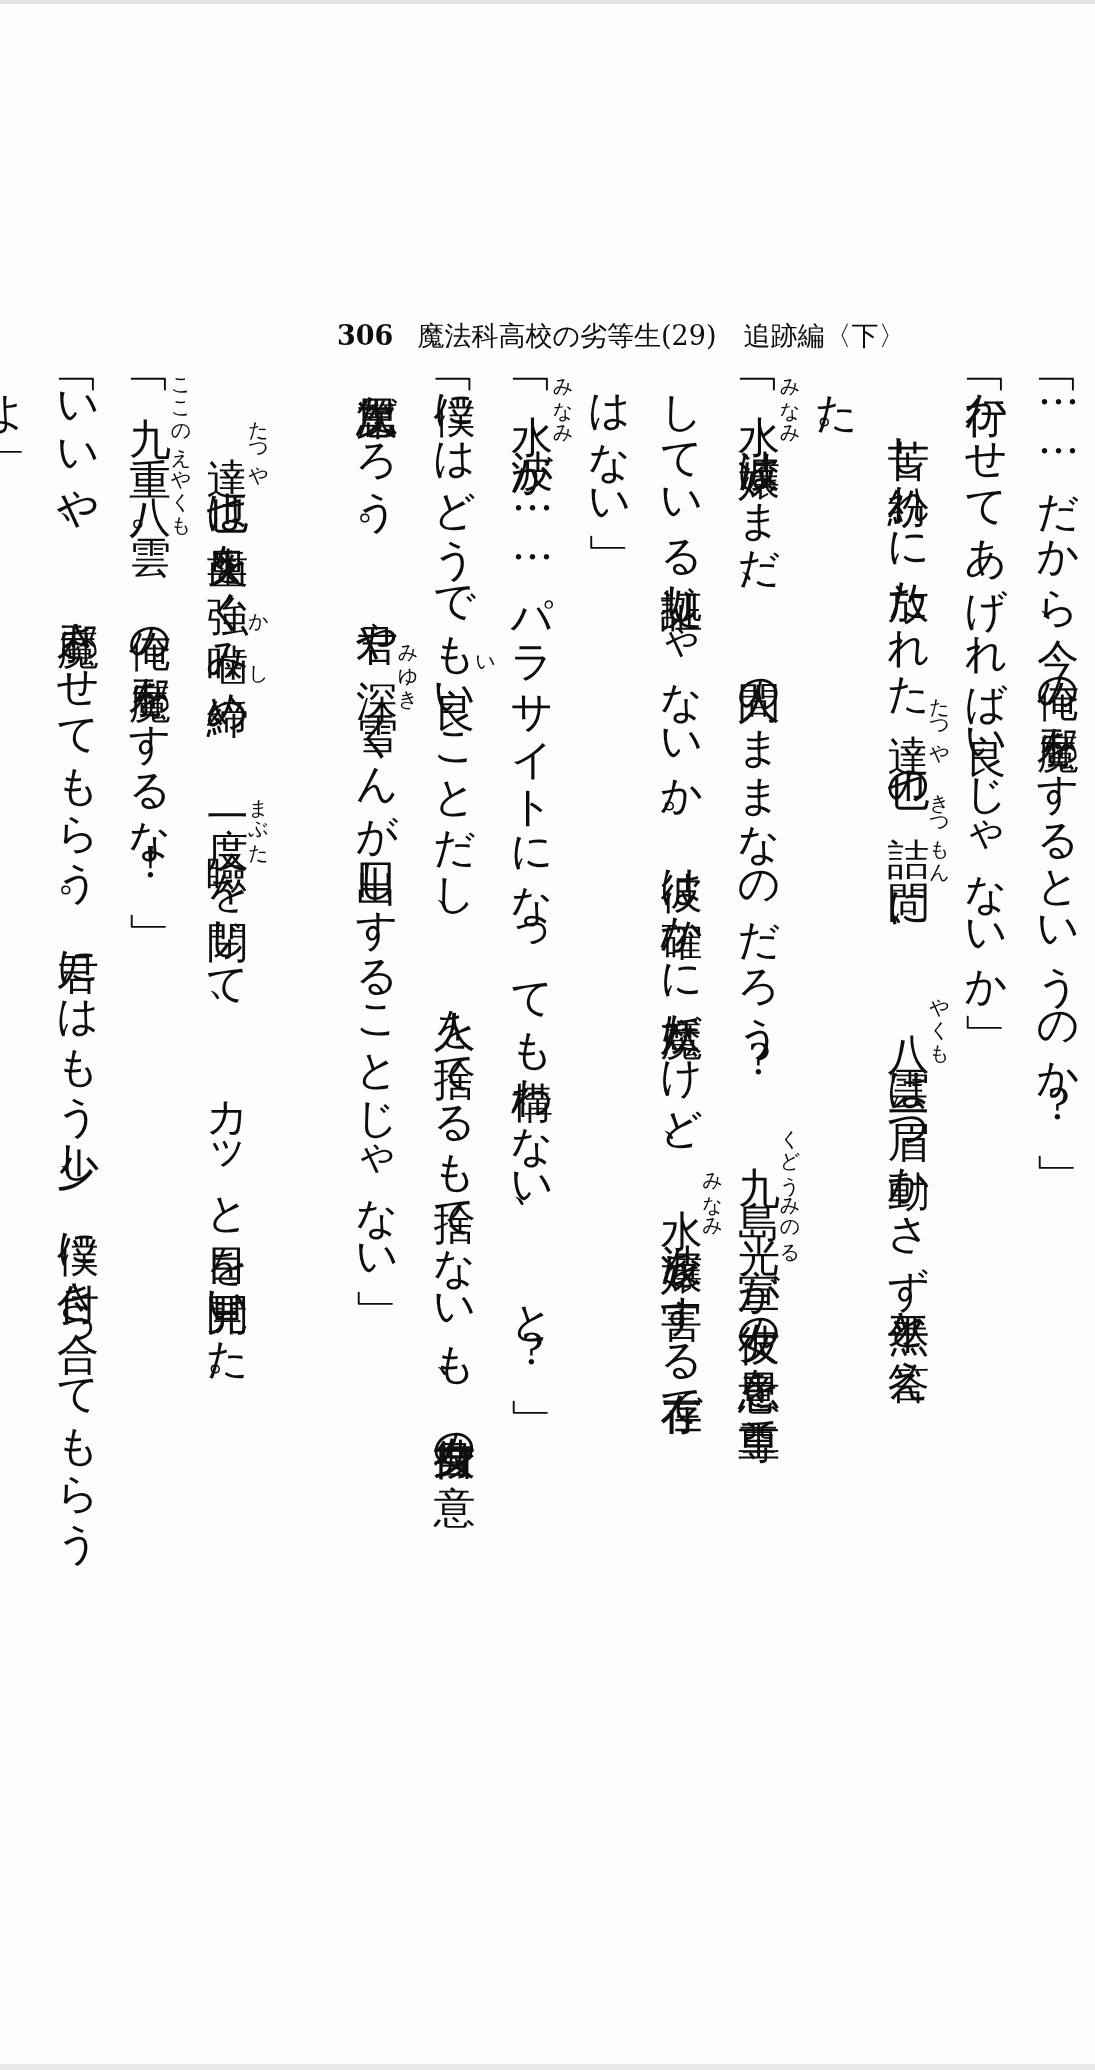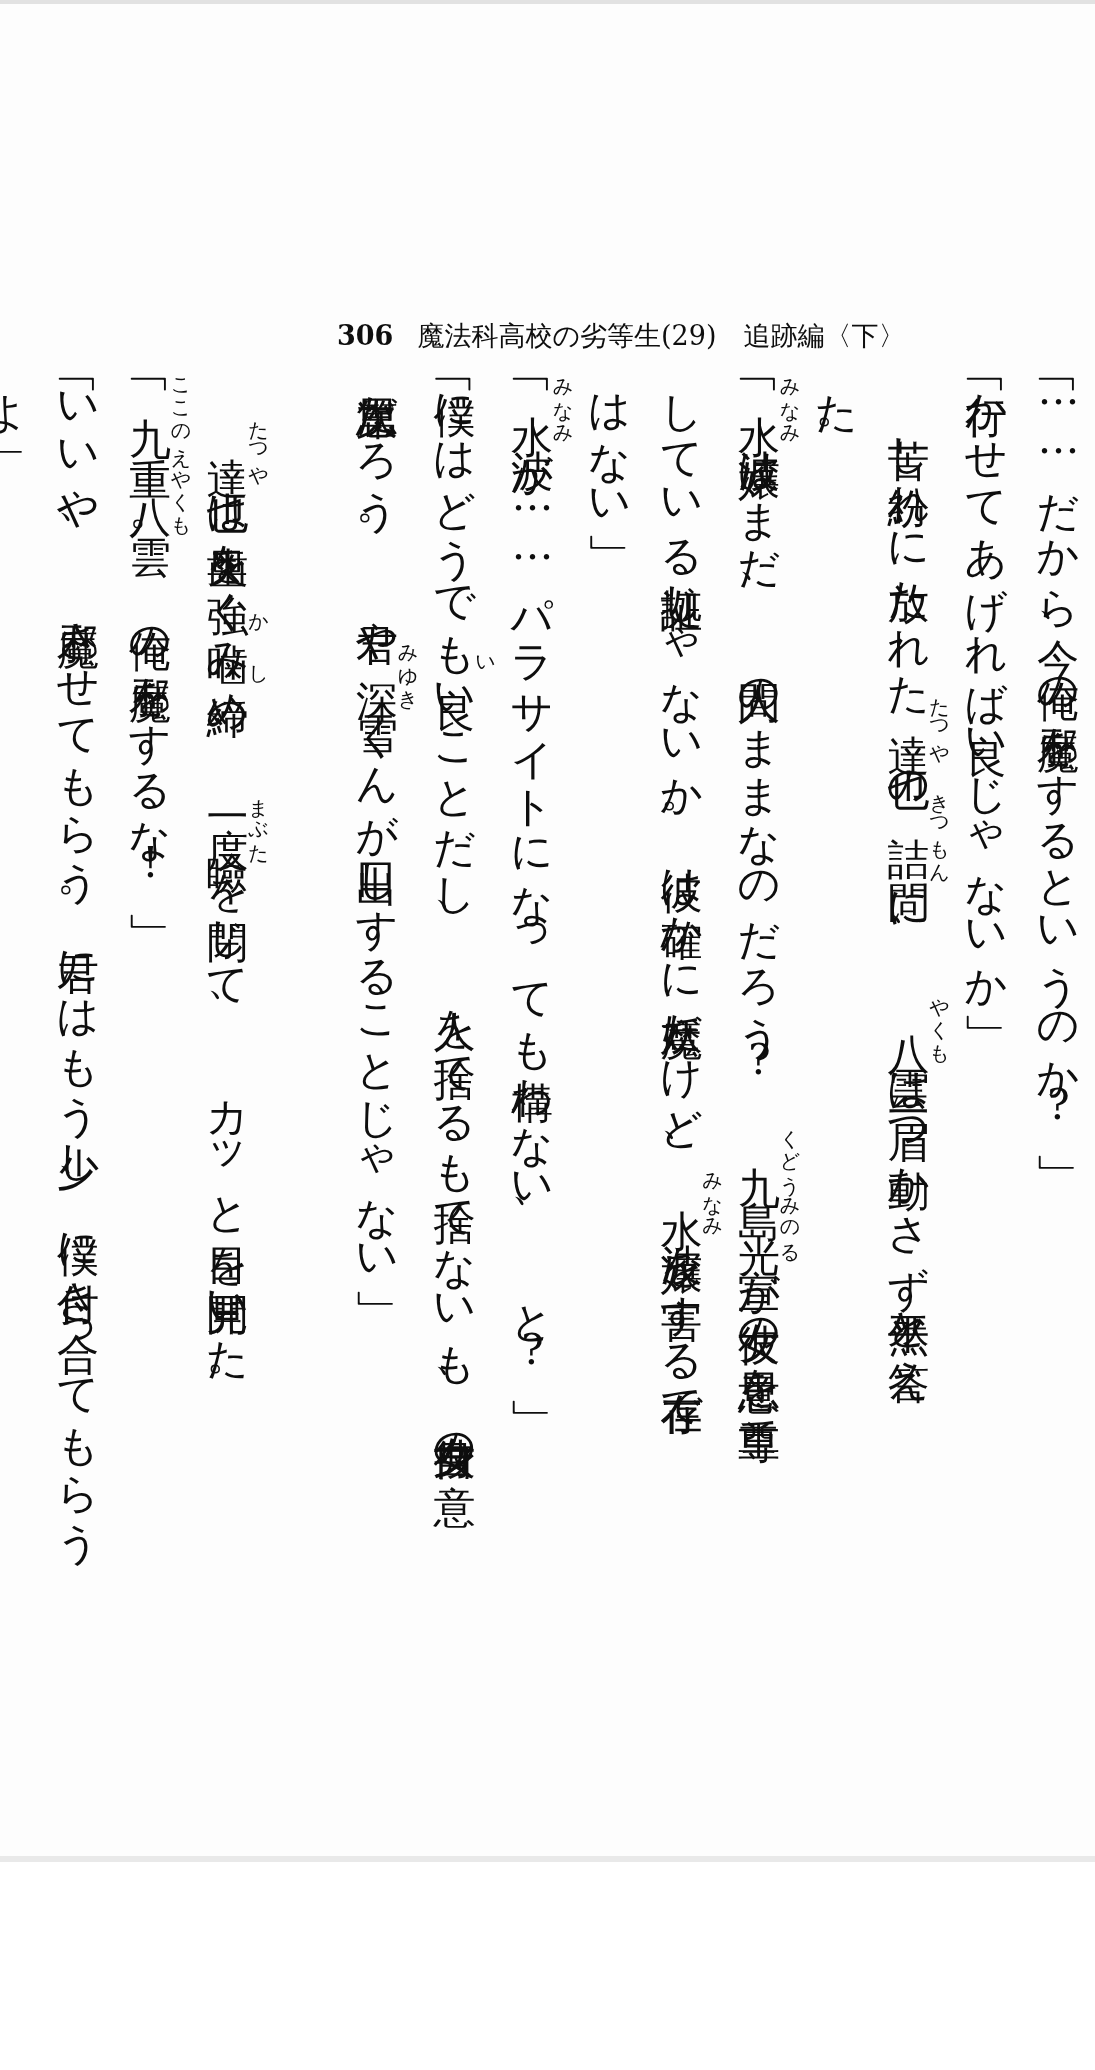--- a/index.html
+++ b/index.html
@@ -1,19 +1,19 @@
 <!DOCTYPE html>
 <html><head>
 <meta charset="utf-8">
 <style>
   html, body { margin: 0; padding: 0; }
   .page {
     position: relative;
     width: 1095px;
-    height: 1862px;
+    height: 2070px;
     background: #fdfdfd;
     overflow: hidden;
     font-family: "DejaVu Serif", "Liberation Serif", serif;
     color: #0e0e0e;
   }
   .edge-bar { position: absolute; left: 0; width: 100%; }
   .edge-bar.top { top: 0; height: 4px; background: #e2e2e2; }
   .edge-bar.bottom { bottom: 0; height: 6px; background: #e9e9e9; }
 
   .running-header {

